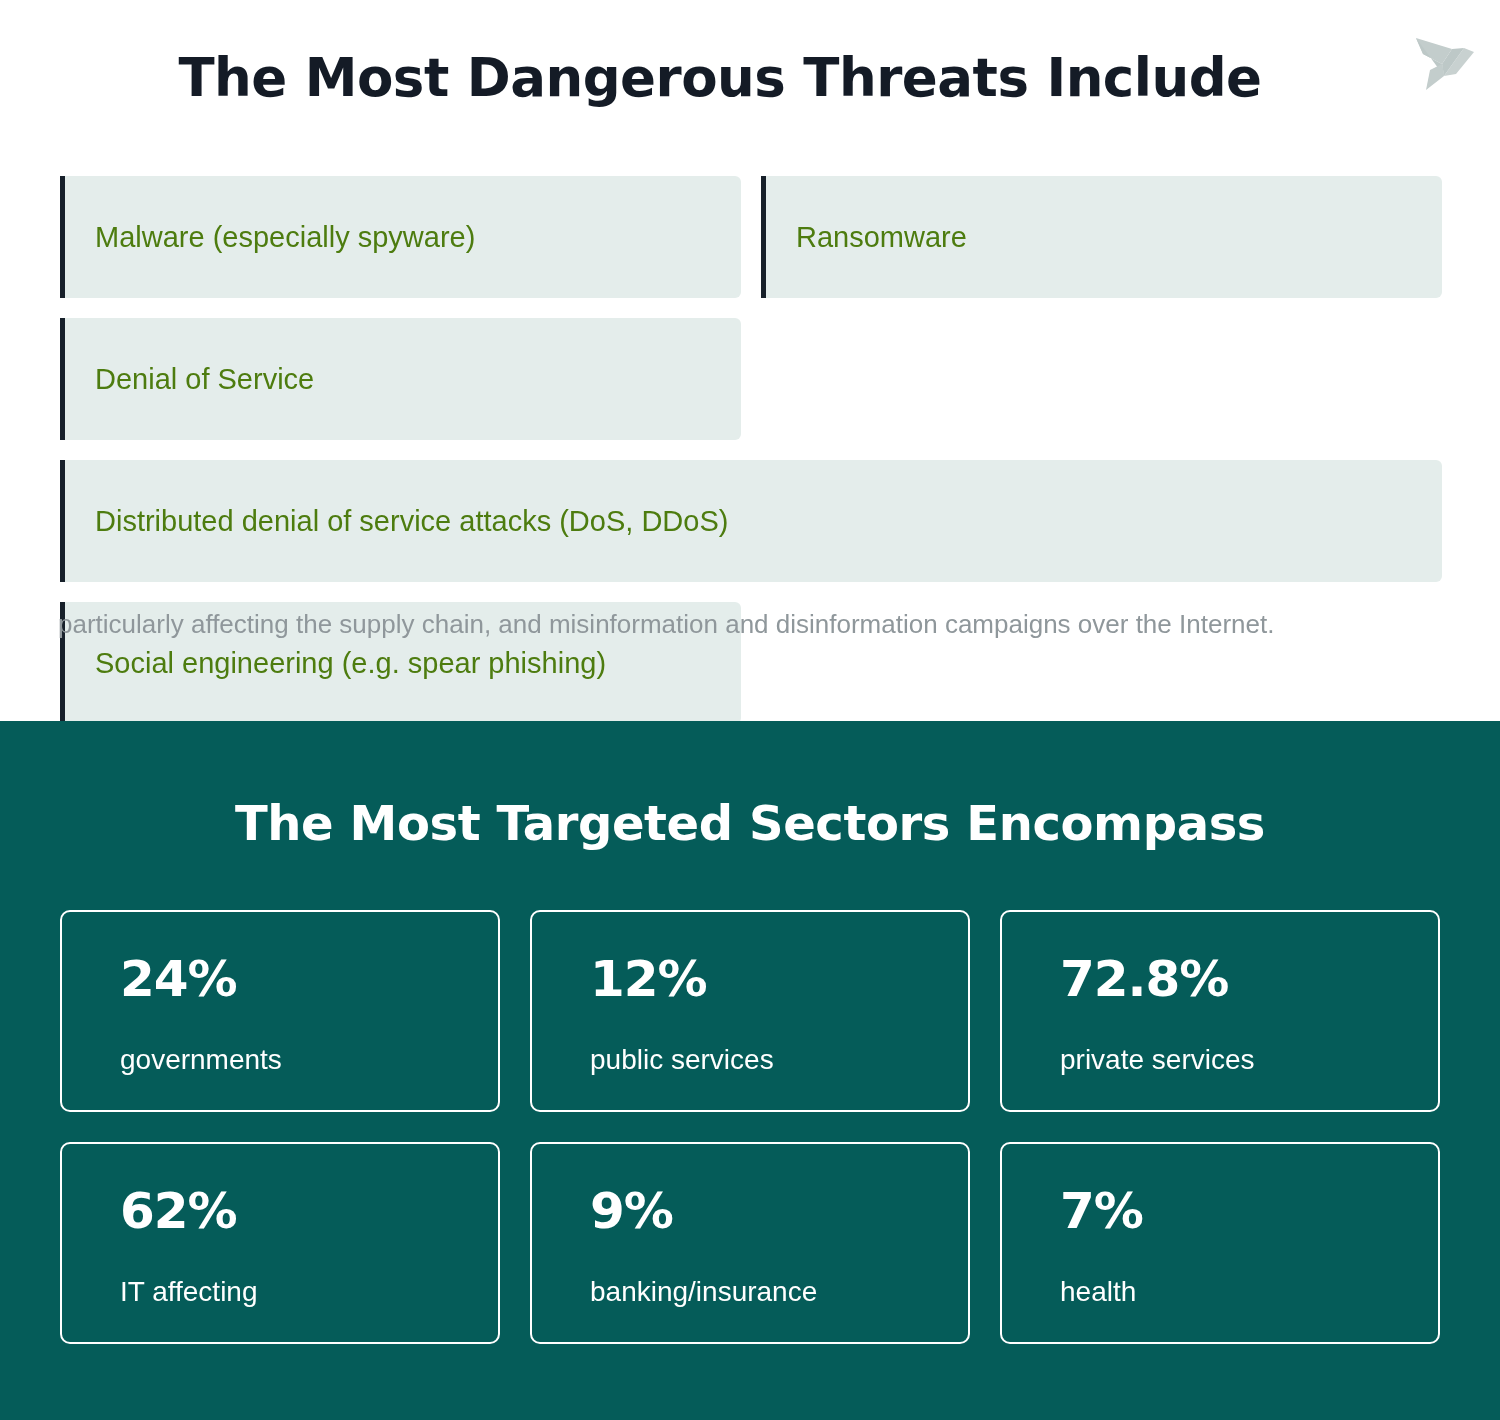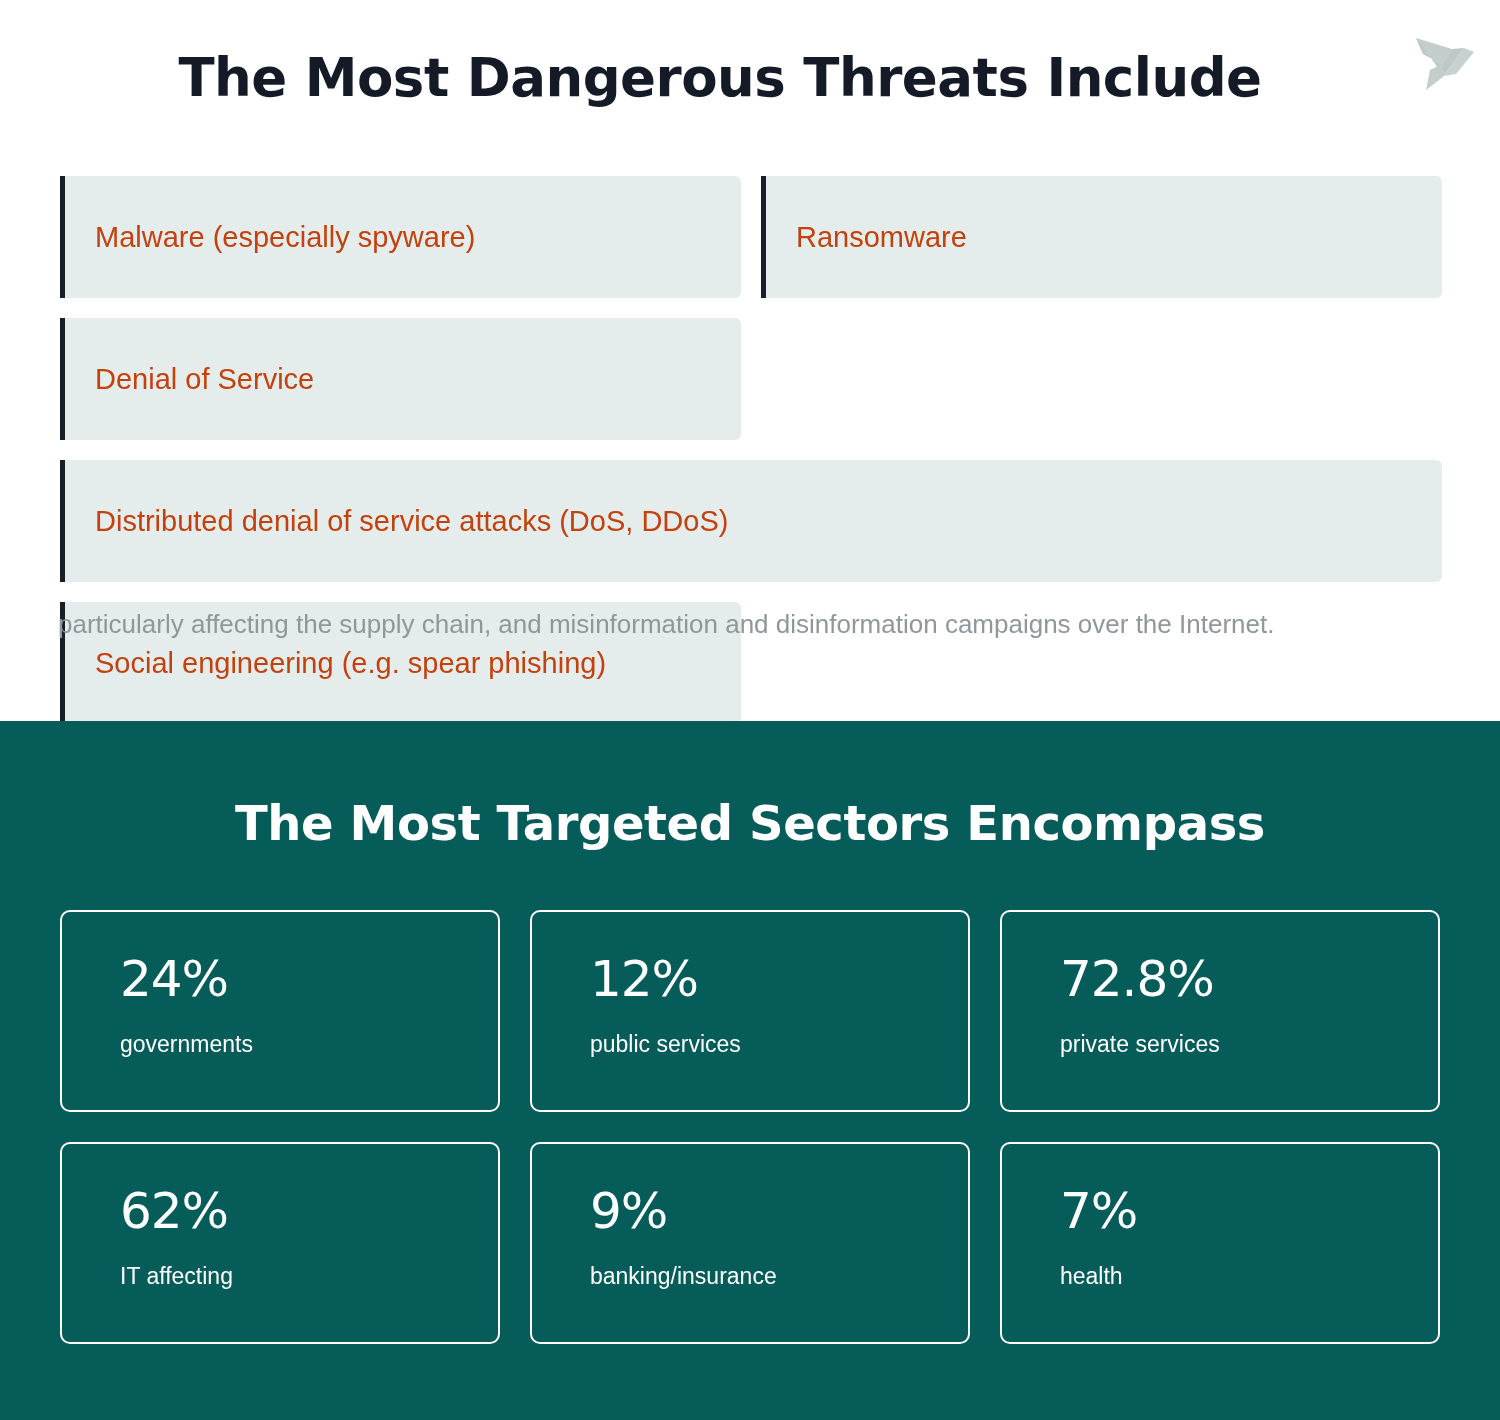--- a/index.html
+++ b/index.html
@@ -67,21 +67,21 @@
     border-top-right-radius: 6px;
     border-bottom-right-radius: 6px;
   }
 
   .threat-item.half  { width: 681px; }
   .threat-item.full  { width: 1382px; }
 
   .threat-label {
     font-size: 29px;
     font-weight: 400;
-    color: #c2410c;
+    color: #4d7c0f;
     line-height: 1.2;
   }
 
   .threats-note {
     position: absolute;
     top: 604px;
     left: 58px;
     width: 1384px;
     font-size: 26px;
     line-height: 1.55;
@@ -128,29 +128,29 @@
     height: 202px;
     border: 2px solid #ffffff;
     border-radius: 10px;
     padding: 42px 0 0 58px;
     background: transparent;
   }
 
   .sector-value {
     font-family: "DejaVu Sans", sans-serif;
     font-size: 50px;
-    font-weight: 400;
+    font-weight: 700;
     color: #ffffff;
     line-height: 1;
     letter-spacing: -1px;
   }
 
   .sector-label {
-    margin-top: 28px;
-    font-size: 23px;
+    margin-top: 41px;
+    font-size: 28px;
     font-weight: 400;
     color: #ffffff;
     line-height: 1.1;
   }
 </style>
 </head>
 <body>
 
 <section class="threats-section">
 

